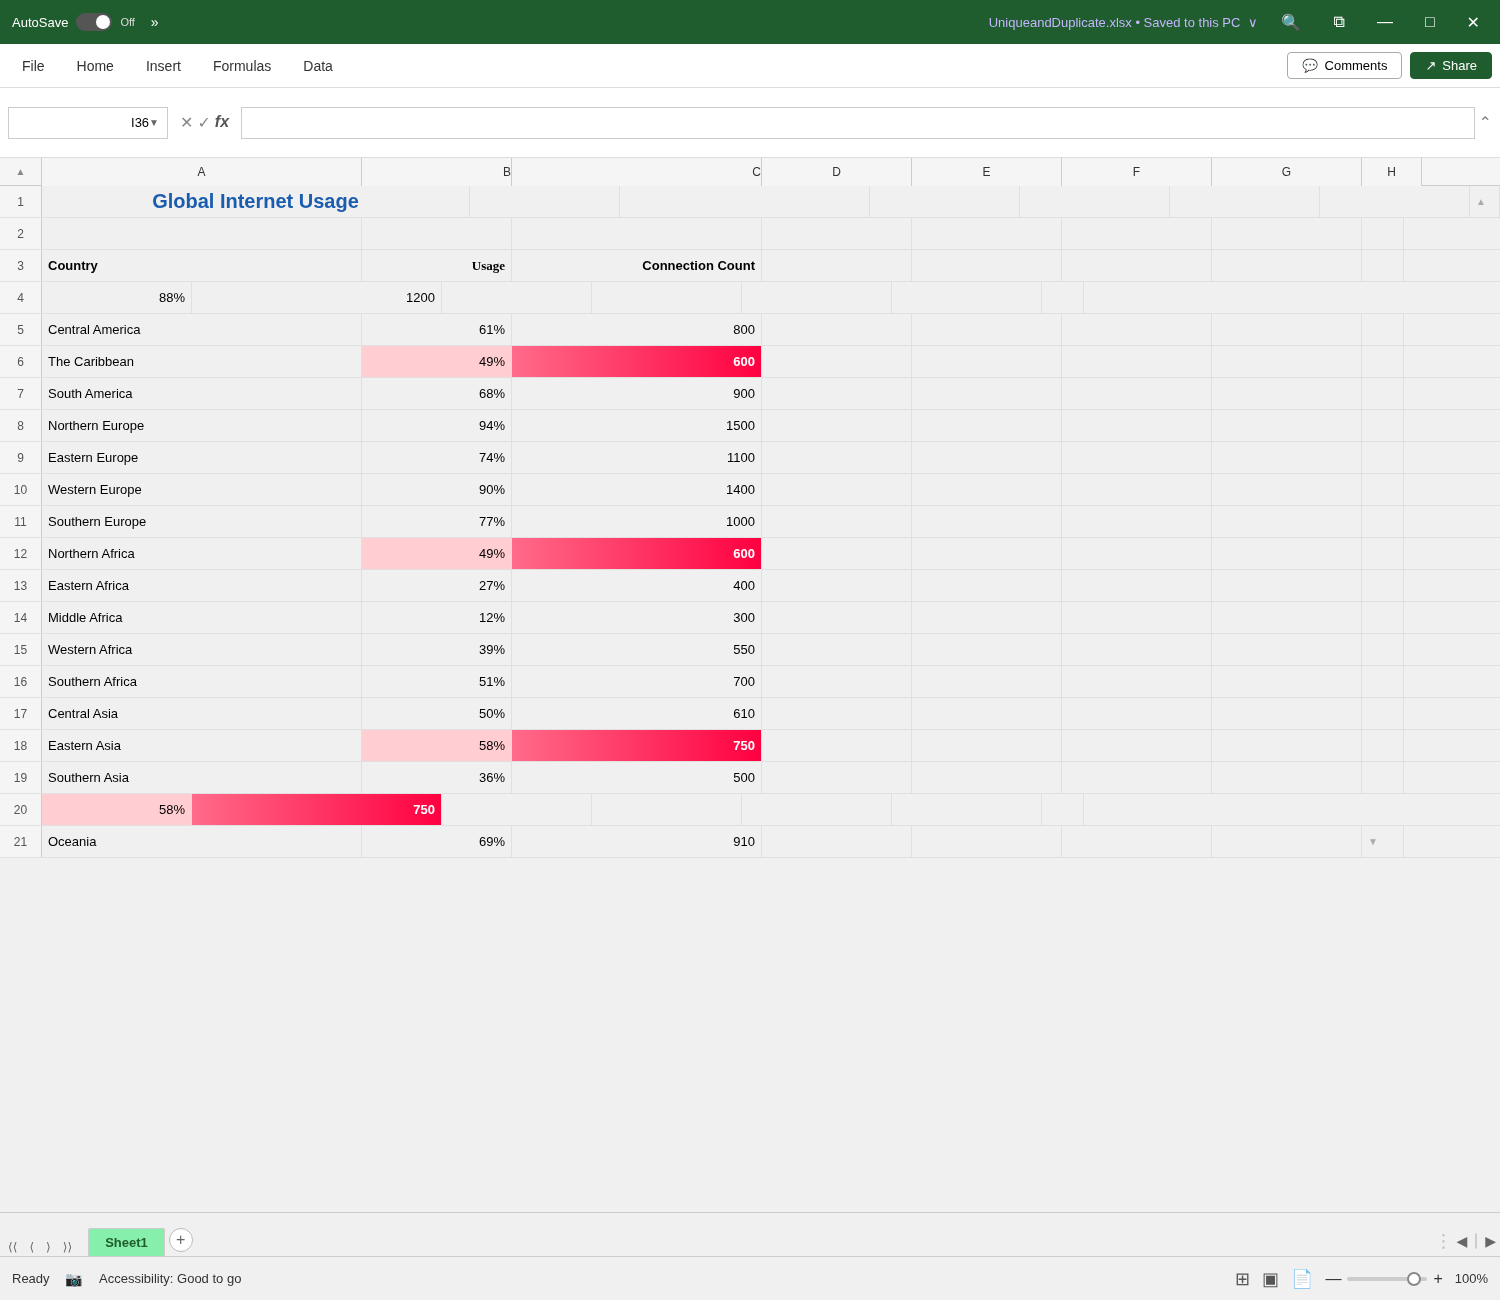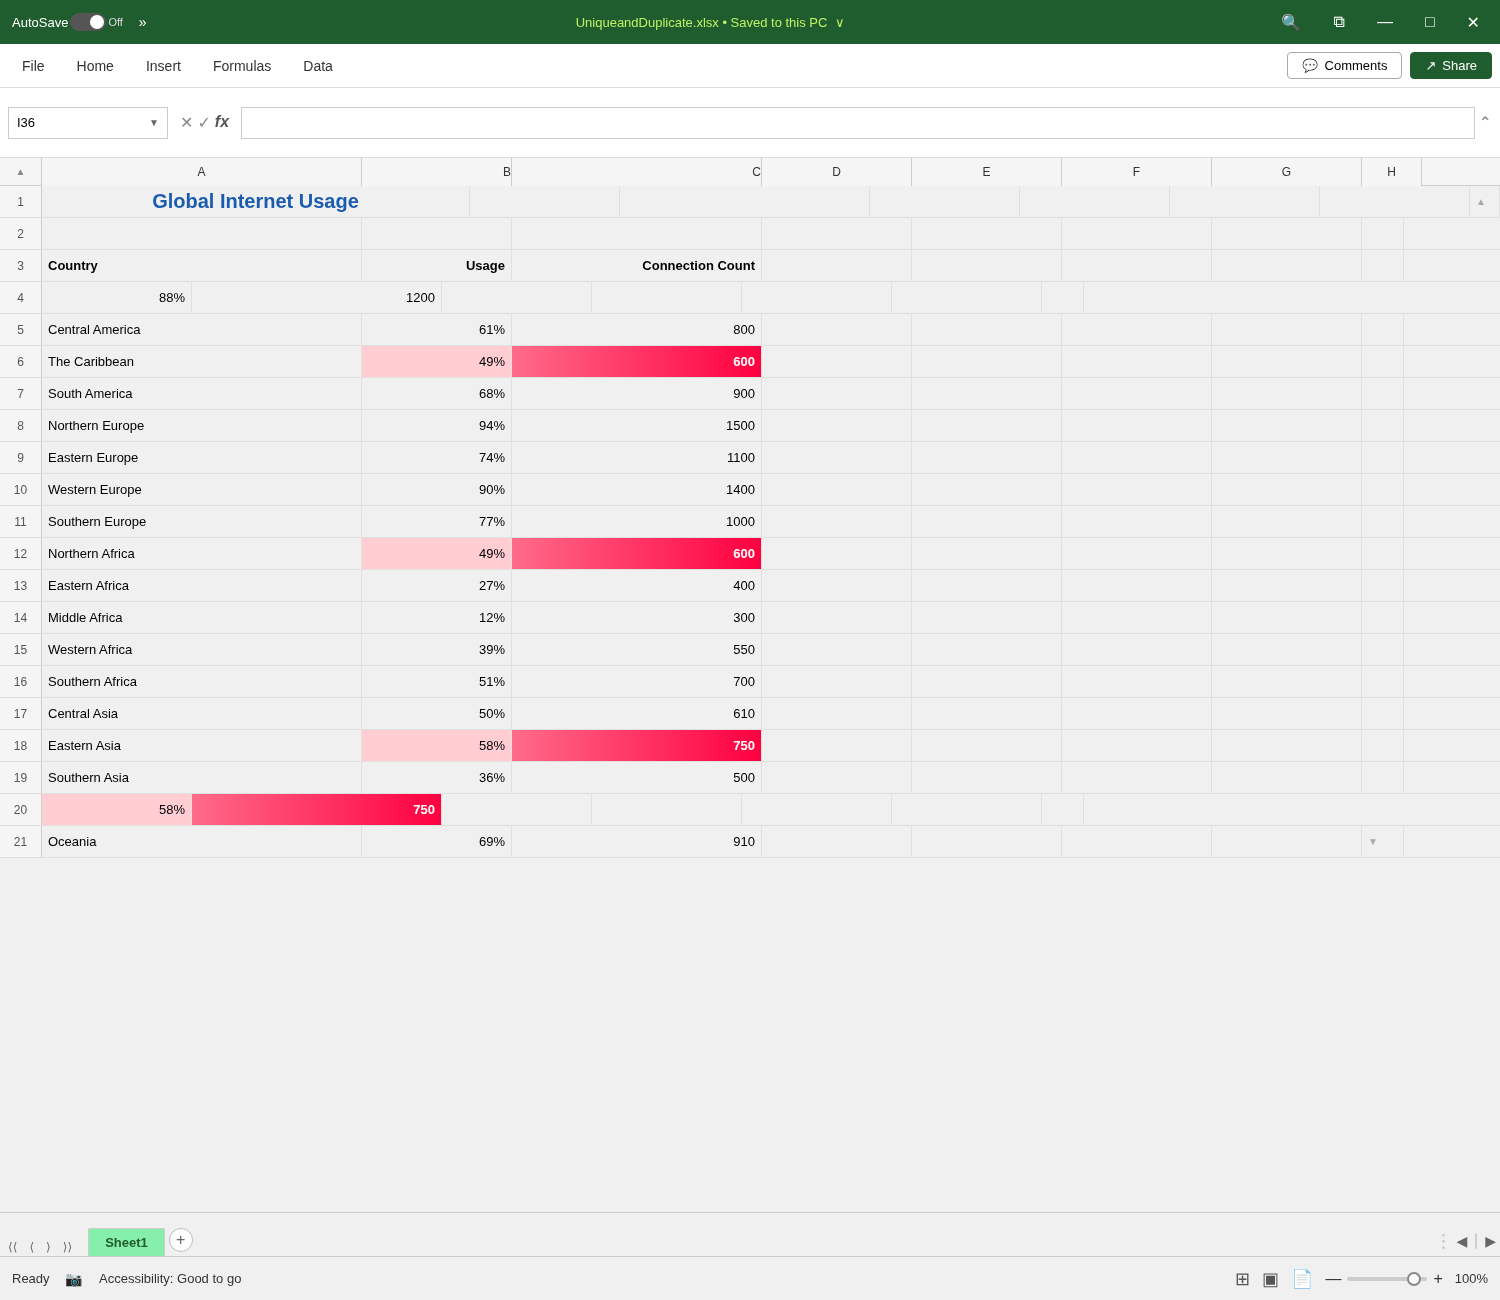--- a/index.html
+++ b/index.html
@@ -11,21 +11,21 @@
       color: white;
       height: 44px;
       display: flex;
       align-items: center;
       padding: 0 12px;
       gap: 16px;
     }
     .autosave-area {
       display: flex;
       align-items: center;
-      gap: 2px;
+      gap: 8px;
       font-size: 13px;
     }
     .toggle-off {
       background: #555;
       border-radius: 10px;
       width: 36px;
       height: 18px;
       display: flex;
       align-items: center;
       padding: 2px;
@@ -39,23 +39,23 @@
       background: white;
       position: absolute;
       right: 2px;
     }
     .toggle-label {
       font-size: 11px;
       color: #ddd;
     }
     .title-center {
       flex: 1;
-      text-align: center;
-      font-size: 13px;
-      color: #bef264;
+      text-align: right;
+      font-size: 13px;
+      color: #c4b5fd;
     }
     .title-bar-right {
       display: flex;
       gap: 16px;
       align-items: center;
     }
     .title-btn {
       color: white;
       font-size: 16px;
       cursor: pointer;
@@ -108,21 +108,21 @@
       gap: 4px;
     }
     .name-box {
       width: 160px;
       height: 32px;
       border: 1px solid #ccc;
       padding: 4px 8px;
       font-size: 13px;
       display: flex;
       align-items: center;
-      justify-content: space-between;
+      justify-content: flex-end;
     }
     .formula-btns {
       display: flex;
       gap: 4px;
       padding: 0 8px;
       color: #666;
       font-size: 16px;
     }
     .formula-input {
       flex: 1;
@@ -427,21 +427,21 @@
         <div class="cell cell-c"></div>
         <div class="cell cell-d"></div>
         <div class="cell cell-e"></div>
         <div class="cell cell-f"></div>
         <div class="cell cell-g"></div>
         <div class="cell" style="width: 42px;"></div>
       </div>
       <div class="grid-row">
         <div class="row-num">3</div>
         <div class="cell cell-a" style="font-weight: 700;">Country</div>
-        <div class="cell cell-b" style="font-weight: 700;">Usage</div>
+        <div class="cell cell-b" style="font-weight: 700; font-family: Liberation Serif, serif;">Usage</div>
         <div class="cell cell-c" style="font-weight: 700;">Connection Count</div>
         <div class="cell cell-d"></div>
         <div class="cell cell-e"></div>
         <div class="cell cell-f"></div>
         <div class="cell cell-g"></div>
         <div class="cell" style="width: 42px;"></div>
       </div>
       <div class="grid-row">
         <div class="row-num">4</div>
         <div class="cell cell-b">88%</div>

